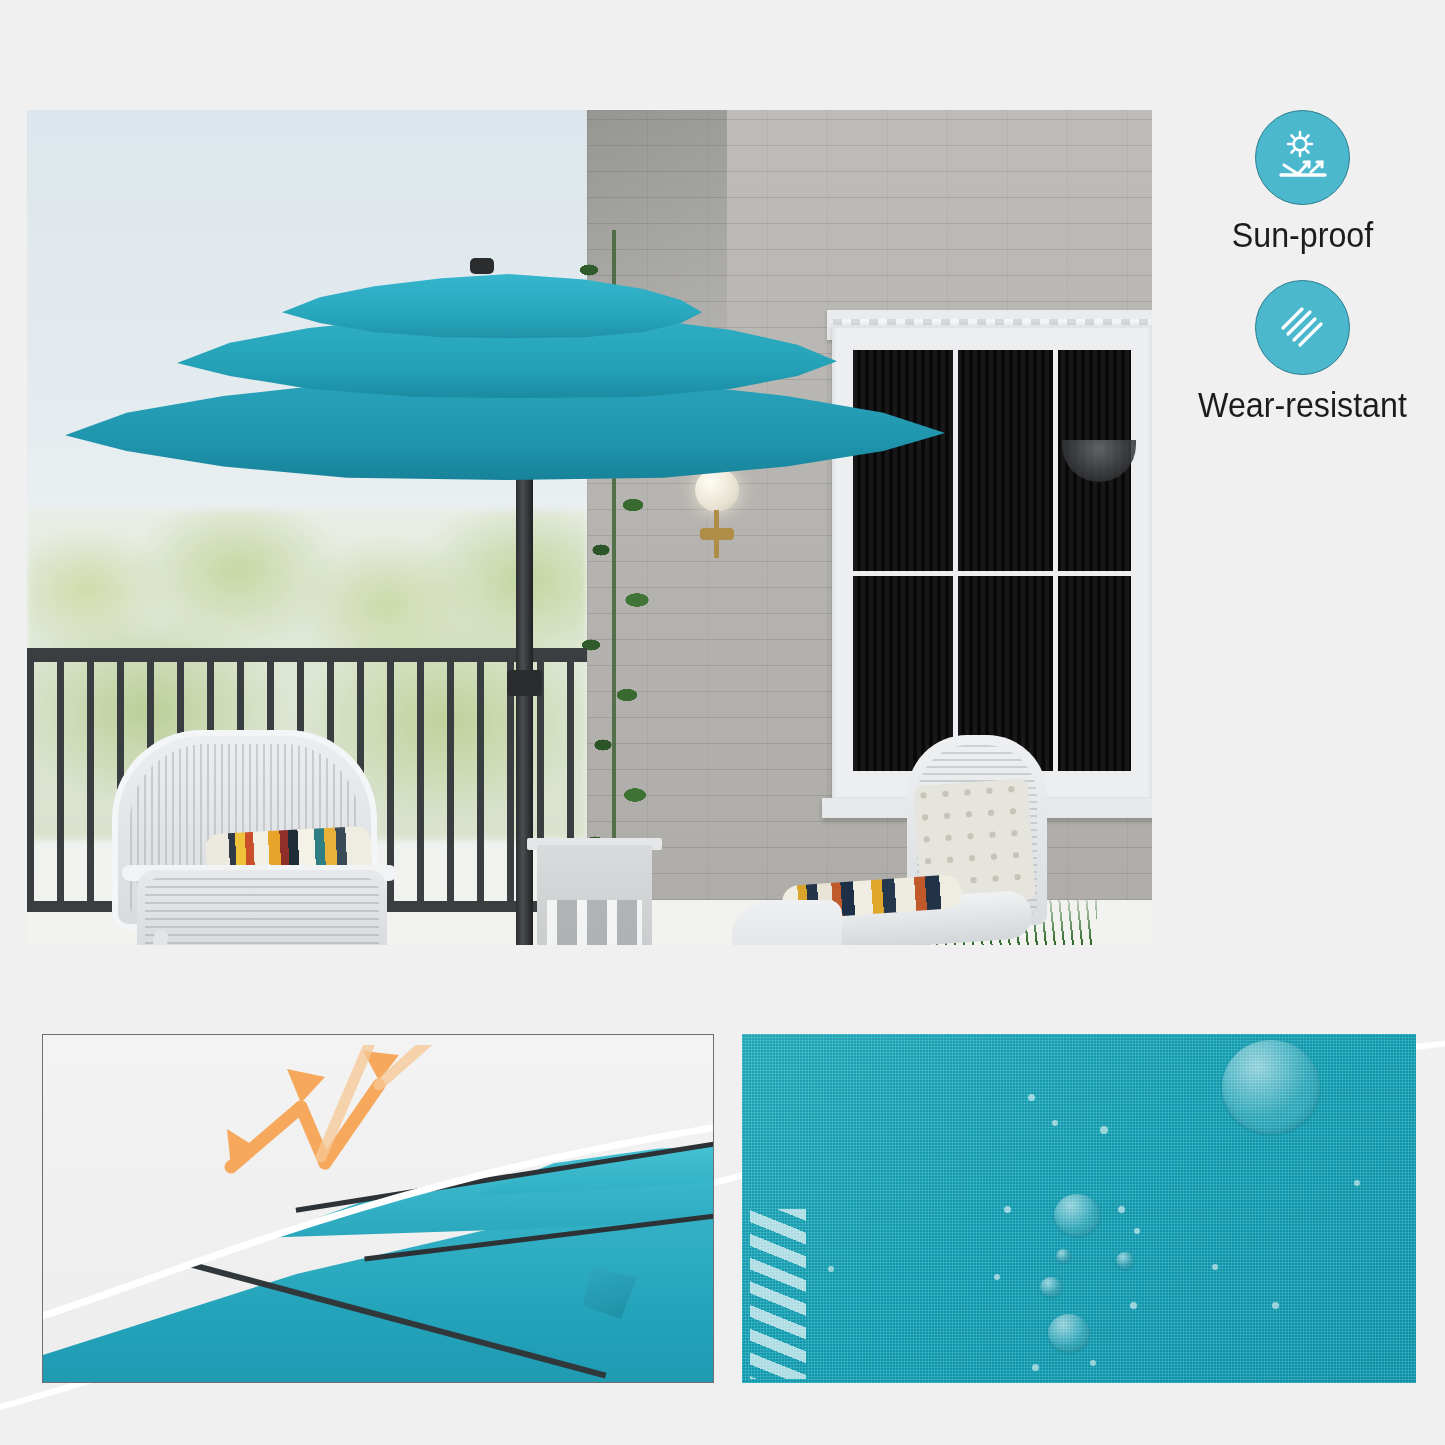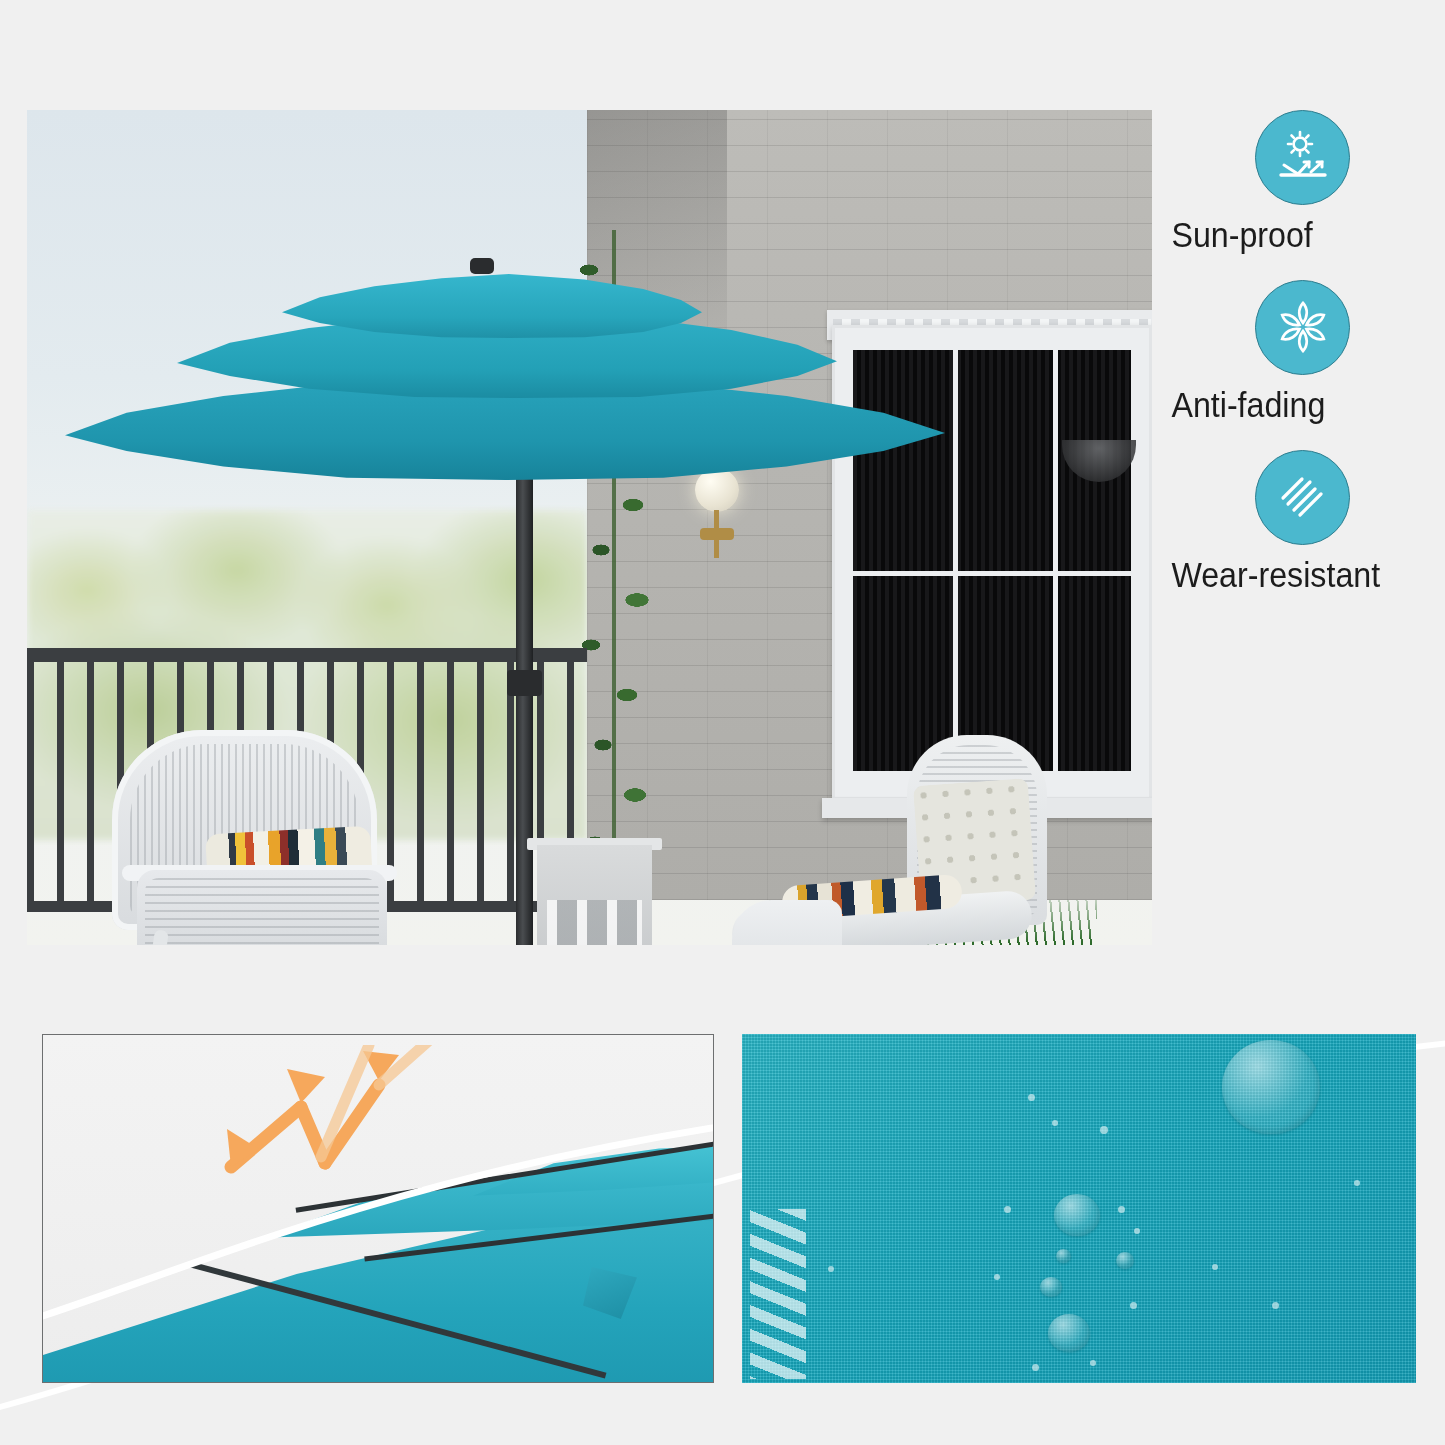--- a/index.html
+++ b/index.html
@@ -171,21 +171,21 @@
       #c05a2a 28% 33%,#1e3048 33% 40%,#f0ede2 40% 50%,#e0a72c 50% 56%,#24374c 56% 63%,
       #eeebe0 63% 74%,#c2592b 74% 80%,#223247 80% 88%,#efece2 88% 100%);transform:rotate(-4deg);}
   .chairR-ott{position:absolute;left:705px;top:790px;width:110px;height:115px;
     background:linear-gradient(180deg,#eef0f2,#d4d8db);border-radius:40px 14px 14px 40px;}
   .chairR-frame{position:absolute;left:730px;top:800px;width:250px;height:100px;
     border-left:9px solid #e8eaec;border-bottom:9px solid #e8eaec;
     border-radius:0 0 0 60px;transform:rotate(-4deg);}
 
   
   #features{position:absolute;left:1160px;top:110px;width:285px;}
-  .feat{width:285px;text-align:left;margin-bottom:26px;}
+  .feat{width:285px;text-align:center;margin-bottom:26px;}
   .feat-icon{width:93px;height:93px;border-radius:50%;margin:0 auto 12px;
     background:#4bb8ce;border:1px solid #2e7d8e;
     display:flex;align-items:center;justify-content:center;}
   .feat-label{font-size:35px;color:#1c1c1c;font-weight:400;line-height:1.05;white-space:nowrap;
     transform:scaleX(.92);transform-origin:center;}
 
   
   #swoosh{position:absolute;left:0;top:960px;width:1445px;height:485px;pointer-events:none;}
   #panelA{position:absolute;left:42px;top:1034px;width:672px;height:349px;
     background:linear-gradient(180deg,#f3f3f3,#ededed);
@@ -303,47 +303,20 @@
           <line x1="7" y1="46" x2="51" y2="46" stroke-width="3.4"></line>
           <polyline points="10,36 24,45 35,33" stroke-width="3"></polyline>
           <polyline points="30,33 35,33 35,38" stroke-width="3"></polyline>
           <polyline points="37,43 48,33" stroke-width="3"></polyline>
           <polyline points="43,33 48,33 48,38" stroke-width="3"></polyline>
         </svg>
       </div>
       <div class="feat-label">Sun-proof</div>
     </div>
 
-    <div class="feat">
-      <div class="feat-icon">
-        <svg width="58" height="58" viewBox="0 0 58 58" fill="none" stroke="#ffffff" stroke-width="2.7">
-          <g transform="translate(29,29)">
-            <g>
-                <path d="M0,-4 C4.6,-10 5.4,-18 0,-24 C-5.4,-18 -4.6,-10 0,-4 Z"></path>
-              </g>
-            <g transform="rotate(60)">
-                <path d="M0,-4 C4.6,-10 5.4,-18 0,-24 C-5.4,-18 -4.6,-10 0,-4 Z"></path>
-              </g>
-            <g transform="rotate(120)">
-                <path d="M0,-4 C4.6,-10 5.4,-18 0,-24 C-5.4,-18 -4.6,-10 0,-4 Z"></path>
-              </g>
-            <g transform="rotate(180)">
-                <path d="M0,-4 C4.6,-10 5.4,-18 0,-24 C-5.4,-18 -4.6,-10 0,-4 Z"></path>
-              </g>
-            <g transform="rotate(240)">
-                <path d="M0,-4 C4.6,-10 5.4,-18 0,-24 C-5.4,-18 -4.6,-10 0,-4 Z"></path>
-              </g>
-            <g transform="rotate(300)">
-                <path d="M0,-4 C4.6,-10 5.4,-18 0,-24 C-5.4,-18 -4.6,-10 0,-4 Z"></path>
-              </g>
-          </g>
-        </svg>
-      </div>
-      <div class="feat-label">Anti-fading</div>
-    </div>
 
 
     <div class="feat">
       <div class="feat-icon">
         <svg width="58" height="58" viewBox="0 0 58 58" fill="none" stroke="#ffffff" stroke-width="3.2" stroke-linecap="round">
           <line x1="9" y1="30" x2="28" y2="11"></line>
           <line x1="14" y1="36" x2="36" y2="14"></line>
           <line x1="20" y1="42" x2="41" y2="21"></line>
           <line x1="26" y1="47" x2="47" y2="26"></line>
         </svg>

